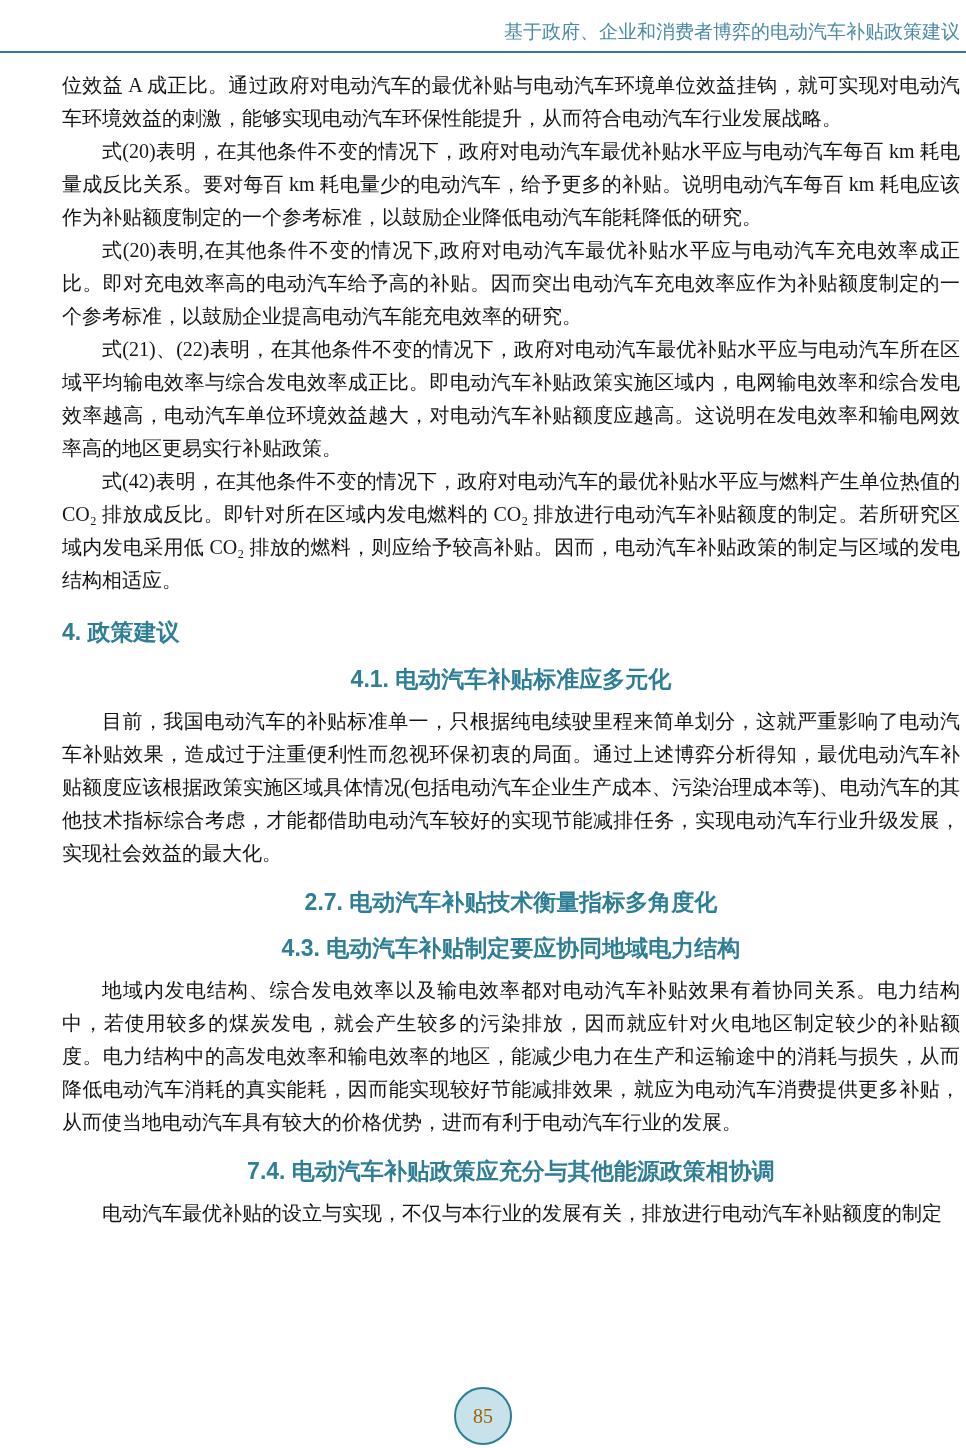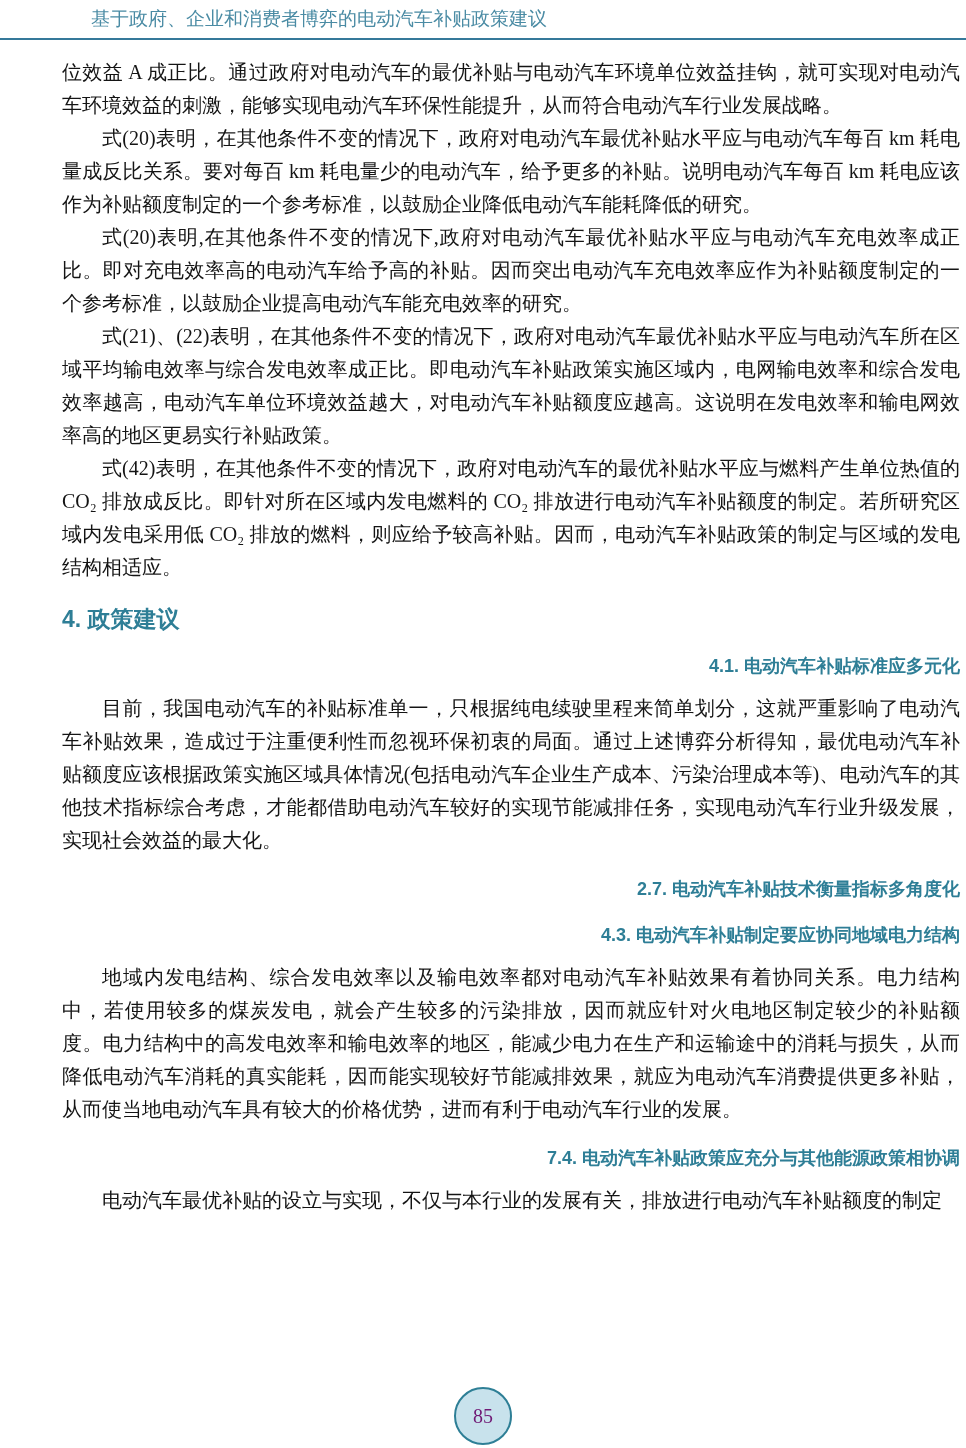--- a/index.html
+++ b/index.html
@@ -10,21 +10,22 @@
   .page {
     position: relative;
     width: 966px;
     height: 1448px;
     background: #ffffff;
     overflow: hidden;
     font-family: "Liberation Serif", "DejaVu Serif", serif;
     box-sizing: border-box;
   }
   .header {
-    padding: 7px 6px 0 62px;
+    padding: 20px 6px 0 62px;
+    text-align: right;
     color: #4a8ba4;
     font-size: 19px;
     line-height: 24px;
     margin-left: 29px;
   }
   .header-rule {
     border: none;
     border-top: 2px solid #35799a;
     margin: 7px 0 0 0;
   }
@@ -46,42 +47,42 @@
     font-family: "Liberation Sans", "DejaVu Sans", sans-serif;
     font-size: 23px;
     font-weight: bold;
     margin: 20px 0 11px 0;
     line-height: 30px;
     text-align: left;
   }
   h3.subsection-h {
     color: #2e7e96;
     font-family: "Liberation Sans", "DejaVu Sans", sans-serif;
-    font-size: 18px;
+    font-size: 23px;
     font-weight: bold;
     margin: 18px 0 12px 0;
     line-height: 28px;
-    text-align: right;
+    text-align: center;
   }
   .page-badge {
     position: absolute;
     left: 50%;
     transform: translateX(-50%);
     bottom: 3px;
     width: 54px;
     height: 54px;
     border-radius: 50%;
     background: #c8e2ec;
     border: 2px solid #2e7f96;
     display: flex;
     align-items: center;
     justify-content: center;
     font-family: "Liberation Serif", "DejaVu Serif", serif;
     font-size: 20px;
-    color: #701a75;
+    color: #a16207;
   }
 </style>
 </head>
 <body>
 
 <div class="page">
 
   <div class="header">
     <span>基于政府、企业和消费者博弈的电动汽车补贴政策建议</span>
   </div>

